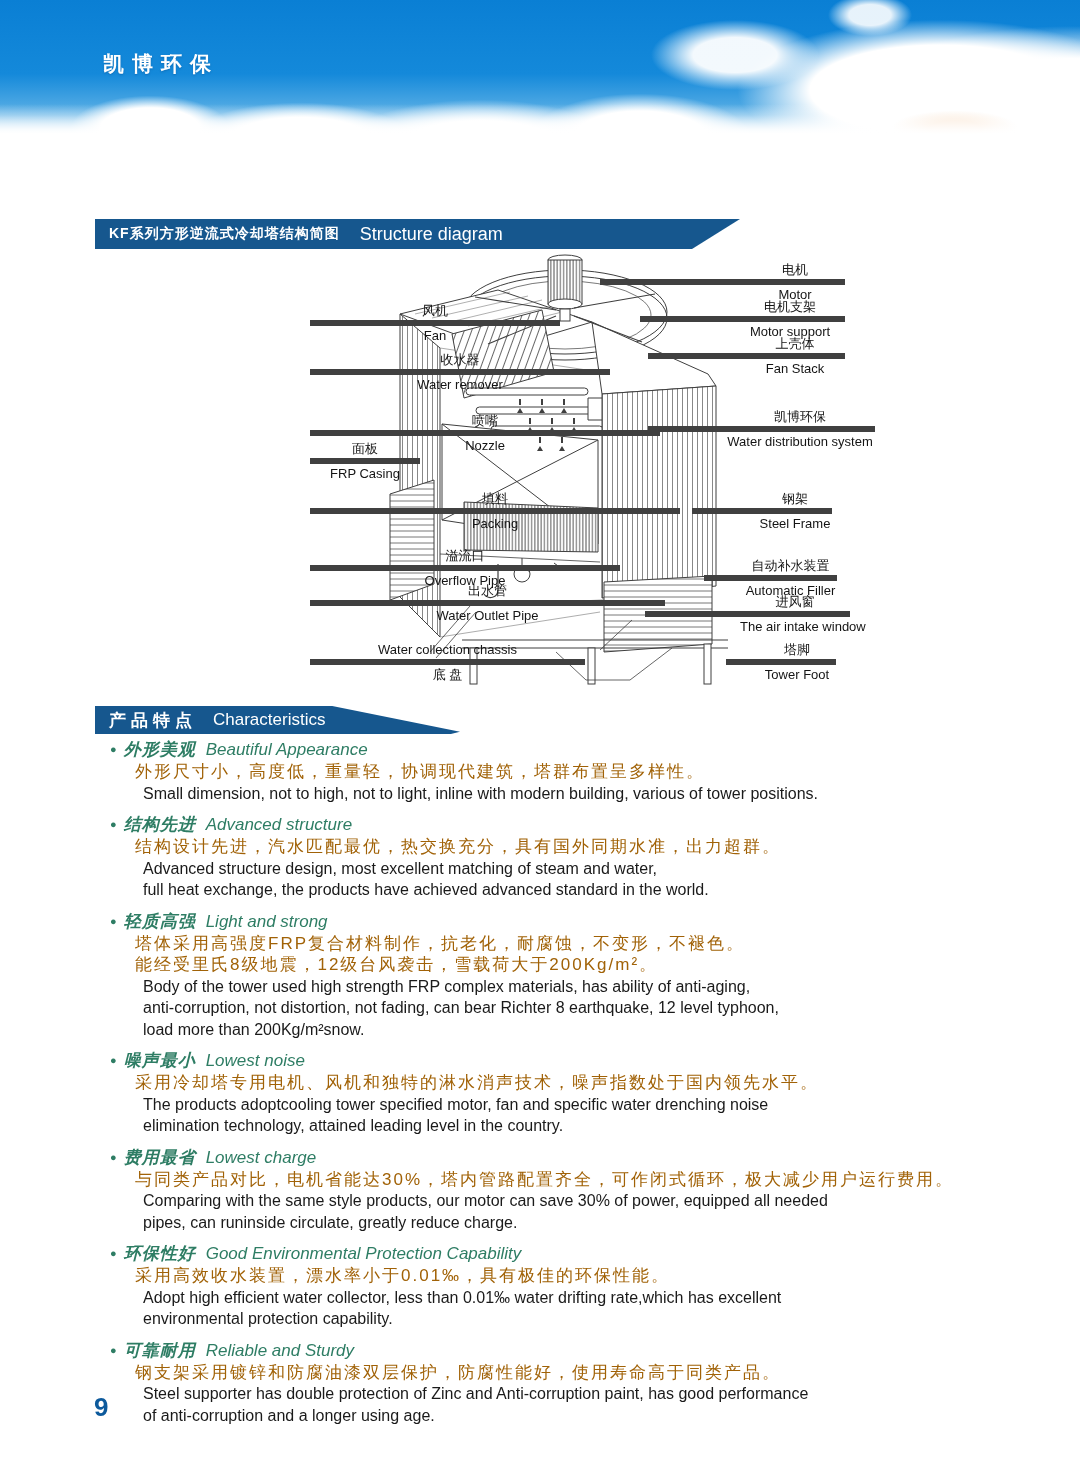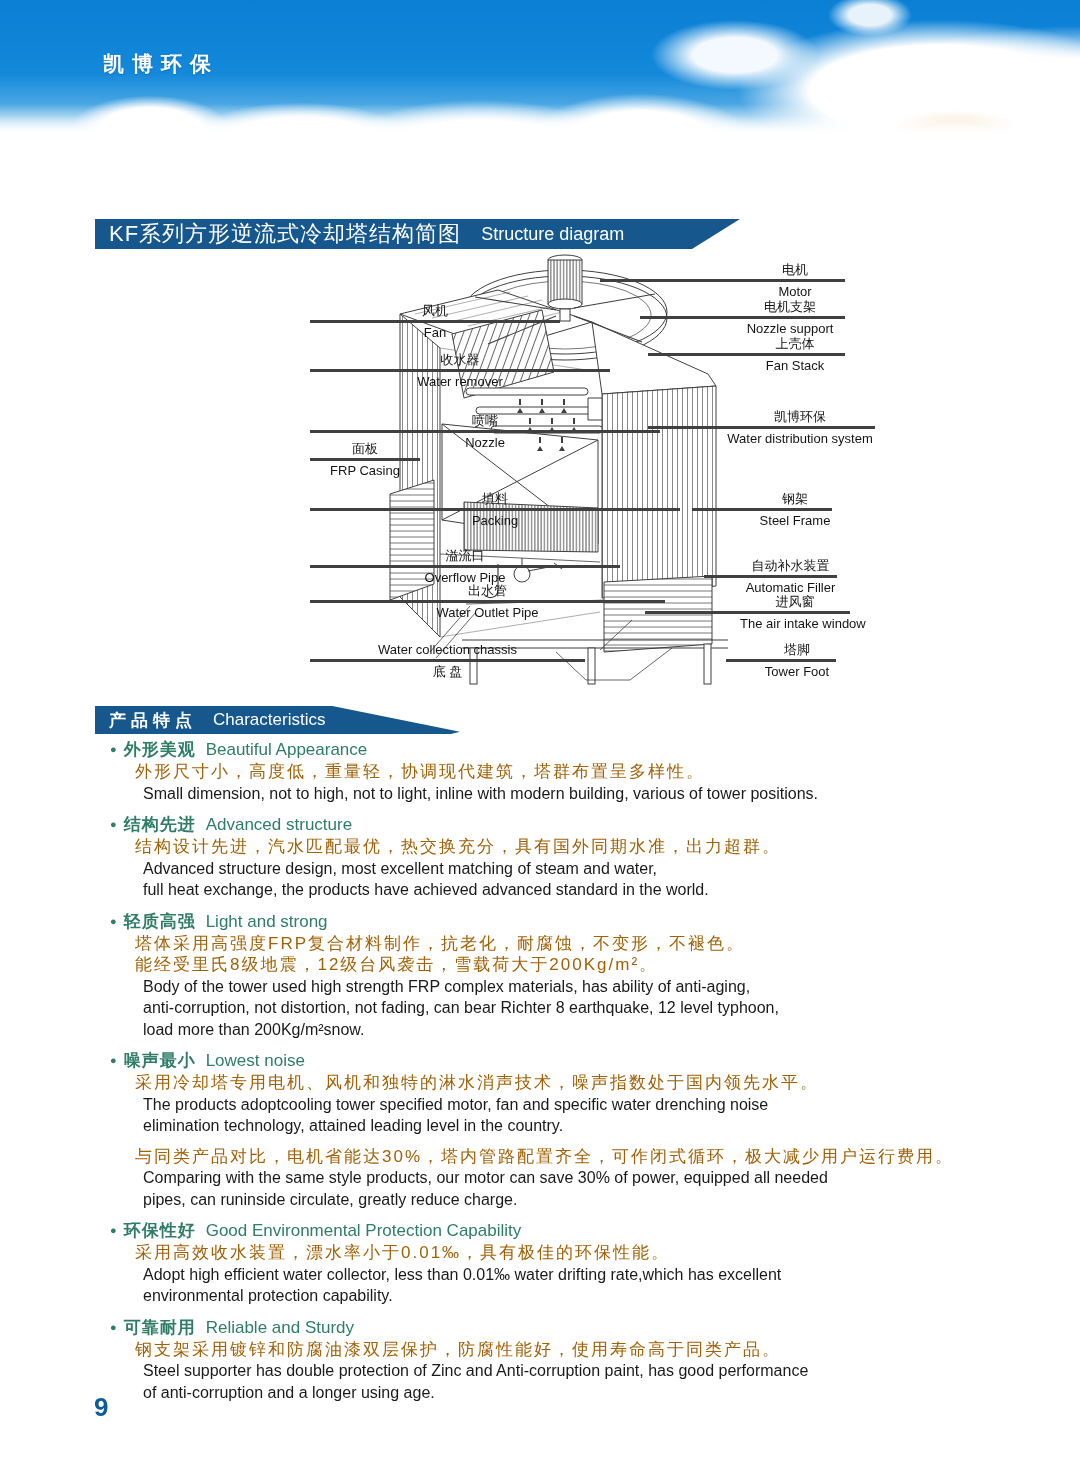--- a/index.html
+++ b/index.html
@@ -29,40 +29,40 @@
     position:absolute;left:103px;top:50px;color:#fff;font-size:21px;font-weight:bold;
     letter-spacing:8px;text-shadow:0 1px 2px rgba(0,60,120,.35);
   }
   
   .banner{position:absolute;background:#16578e;color:#fff;display:flex;align-items:center;}
   .banner-structure{
     left:95px;top:219px;width:645px;height:30px;
     clip-path:polygon(0 0, 100% 0, calc(100% - 48px) 100%, 0 100%);
     padding-left:0;
   }
-  .banner-structure .bz{font-size:22px;font-weight:normal;margin-left:14px;letter-spacing:1px;}
+  .banner-structure .bz{font-size:14px;font-weight:bold;margin-left:14px;letter-spacing:1px;}
   .banner-structure .be{font-size:18px;margin-left:20px;}
   .banner-chars{
     left:95px;top:706px;width:365px;height:28px;
     clip-path:polygon(0 0, 65% 0, 100% 92%, 97.5% 100%, 0 100%);
   }
   .banner-chars .bz{font-size:17px;font-weight:bold;margin-left:14px;letter-spacing:5px;}
   .banner-chars .be{font-size:17px;margin-left:16px;}
   
   .diagram{position:absolute;left:0;top:250px;width:1080px;height:450px;}
   .tower-svg{position:absolute;left:370px;top:2px;width:400px;height:440px;}
   .lbl{position:absolute;font-size:13px;color:#141414;line-height:15px;}
-  .lbl .l1{border-bottom:3px solid #404040;padding-bottom:2px;white-space:nowrap;}
+  .lbl .l1{border-bottom:6px solid #404040;padding-bottom:2px;white-space:nowrap;}
   .lbl .l2{padding-top:2px;white-space:nowrap;}
   .lbl-left .l1,.lbl-left .l2{text-align:center;}
   .lbl-right .l1,.lbl-right .l2{text-align:center;padding-left:var(--p,0px);}
   
   .chars{position:absolute;left:95px;top:738px;width:910px;}
   .char-item{margin-bottom:9px;}
-  .char-title{margin-left:15px;color:#2e7d64;font-size:17px;line-height:22px;}
+  .char-title{margin-left:15px;color:#2e7d64;font-size:17px;line-height:22px;font-style:italic;}
   .char-title .bullet{font-size:11px;vertical-align:2px;margin-right:7px;}
   .char-title .t-zh{font-weight:bold;letter-spacing:1px;}
   .char-title .t-en{margin-left:10px;}
   .char-line{line-height:21.5px;}
   .char-line.zh{margin-left:40px;font-size:17px;letter-spacing:2px;color:#a16207;}
   .char-line.en{margin-left:48px;font-size:16px;color:#1a1a1a;}
   
   .page-num{position:absolute;left:94px;top:1392px;color:#0d5a9c;font-size:26px;font-weight:bold;}
 </style>
 </head>
@@ -190,21 +190,21 @@
       <div class="l1">Water collection chassis</div>
       <div class="l2">底 盘</div>
     </div>
 
     <div class="lbl lbl-right" style="left:600px;top:12px;width:245px;--p:145px">
       <div class="l1">电机</div>
       <div class="l2">Motor</div>
     </div>
     <div class="lbl lbl-right" style="left:640px;top:49px;width:205px;--p:95px">
       <div class="l1">电机支架</div>
-      <div class="l2">Nozzle support</div>
+      <div class="l2">Motor support</div>
     </div>
     <div class="lbl lbl-right" style="left:648px;top:86px;width:197px;--p:97px">
       <div class="l1">上壳体</div>
       <div class="l2">Fan Stack</div>
     </div>
     <div class="lbl lbl-right" style="left:648px;top:159px;width:227px;--p:77px">
       <div class="l1">凯博环保</div>
       <div class="l2">Water distribution system</div>
     </div>
     <div class="lbl lbl-right" style="left:692px;top:241px;width:140px;--p:66px">
@@ -263,20 +263,23 @@
     <div class="char-item">
       <div class="char-title">
         <span class="bullet">●</span><span class="t-zh">噪声最小</span><span class="t-en">Lowest noise</span>
       </div>
       <div class="char-line zh">采用冷却塔专用电机、风机和独特的淋水消声技术，噪声指数处于国内领先水平。</div>
       <div class="char-line en">The products adoptcooling tower specified motor, fan and specific water drenching noise</div>
       <div class="char-line en">elimination technology, attained leading level in the country.</div>
     </div>
 
     <div class="char-item">
+      <div class="char-title">
+        <span class="bullet">●</span><span class="t-zh">费用最省</span><span class="t-en">Lowest charge</span>
+      </div>
       <div class="char-line zh">与同类产品对比，电机省能达30%，塔内管路配置齐全，可作闭式循环，极大减少用户运行费用。</div>
       <div class="char-line en">Comparing with the same style products, our motor can save 30% of power, equipped all needed</div>
       <div class="char-line en">pipes, can runinside circulate, greatly reduce charge.</div>
     </div>
 
     <div class="char-item">
       <div class="char-title">
         <span class="bullet">●</span><span class="t-zh">环保性好</span><span class="t-en">Good Environmental Protection Capability</span>
       </div>
       <div class="char-line zh">采用高效收水装置，漂水率小于0.01‰，具有极佳的环保性能。</div>

